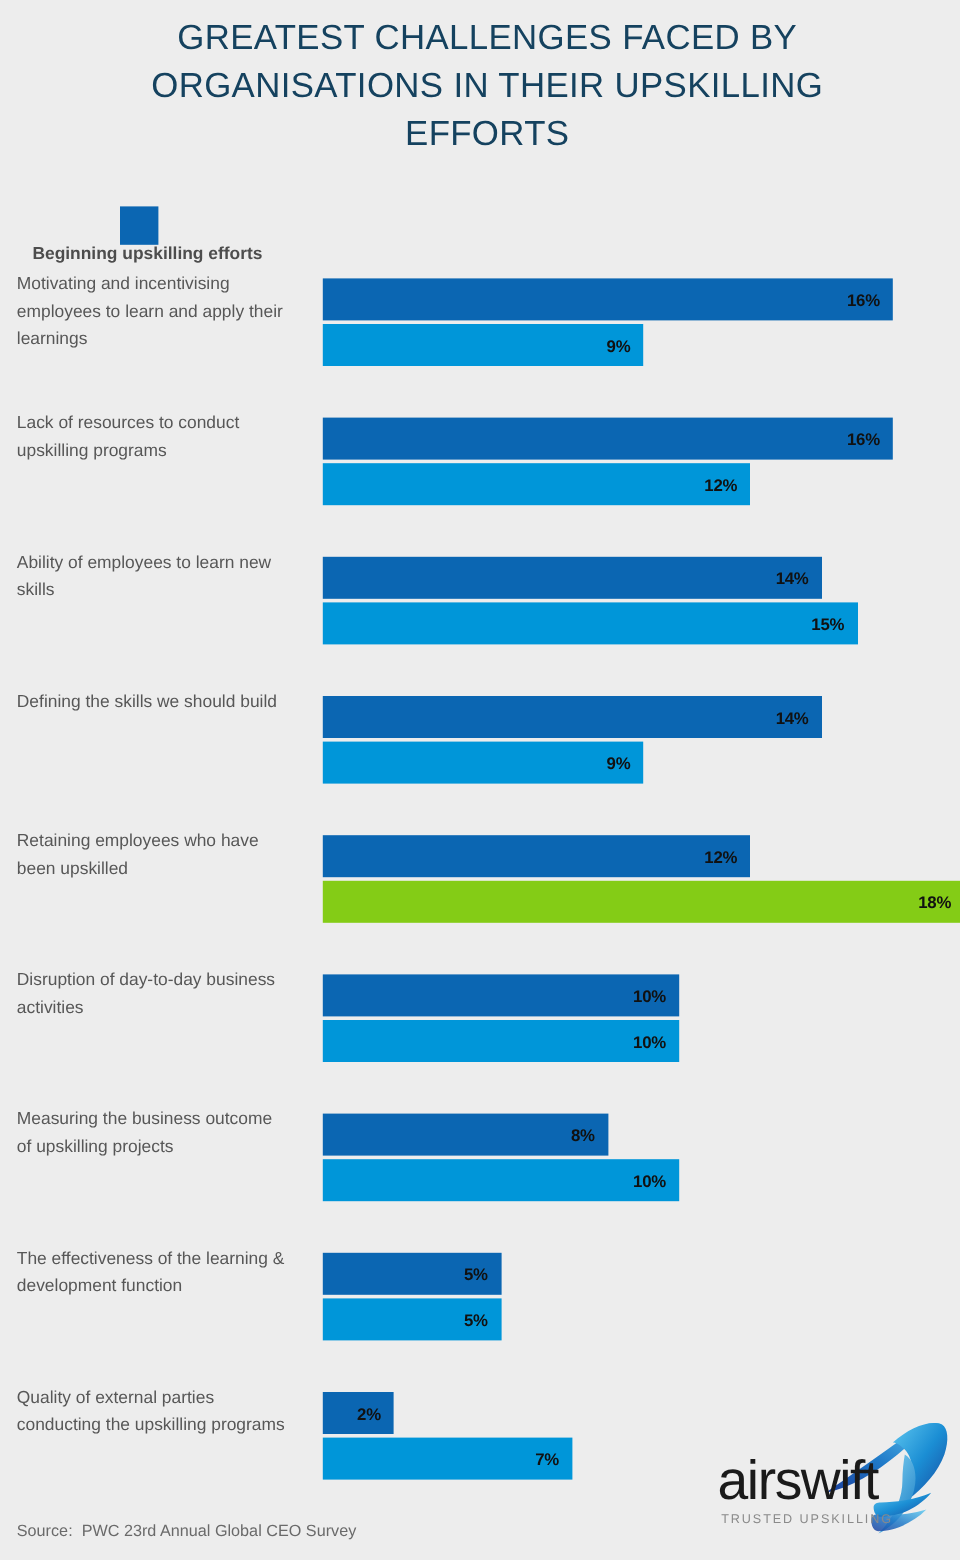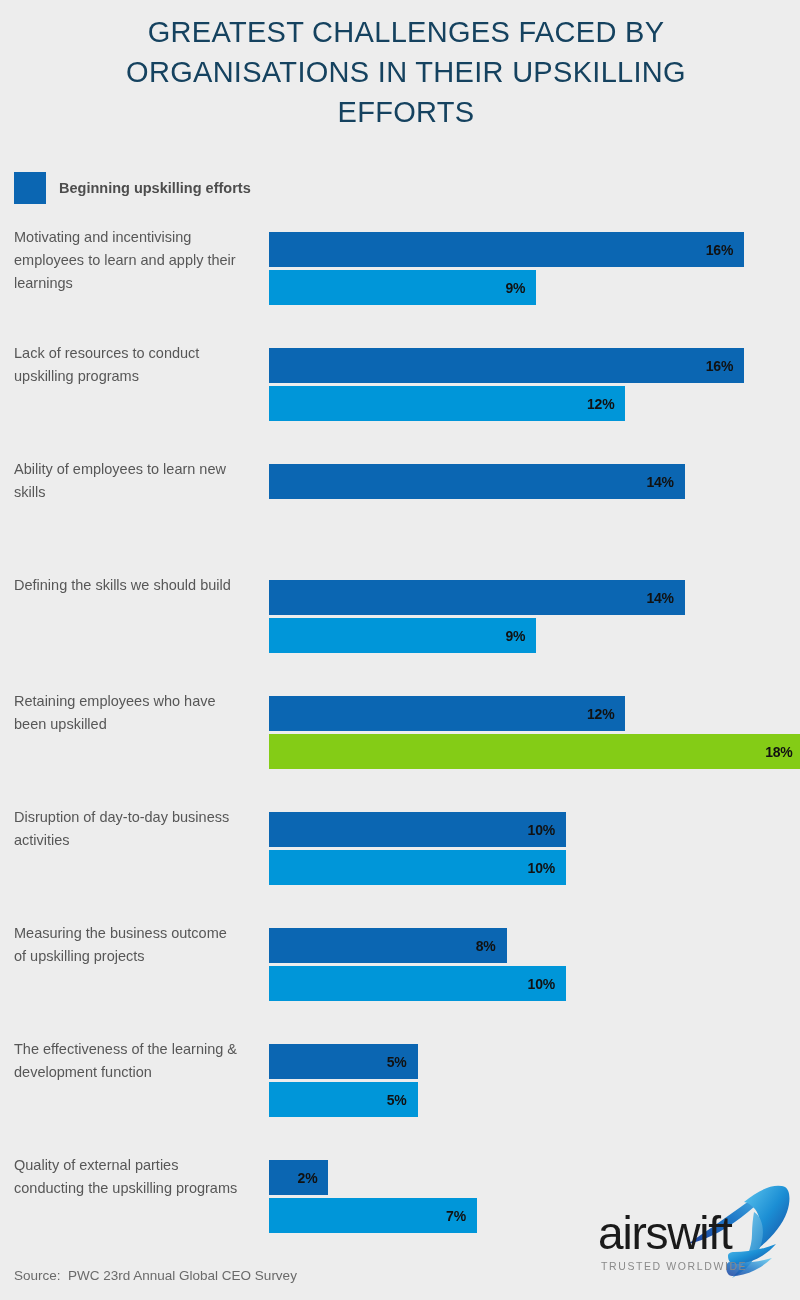--- a/index.html
+++ b/index.html
@@ -36,21 +36,21 @@
     width: 772px;
     height: 32px;
   }
   .legend-item {
     position: absolute;
     top: 0;
     display: flex;
     align-items: center;
     height: 32px;
   }
-  .legend-item.first  { left: 0px; }
+  .legend-item.first  { left: 0px; flex-direction: column; }
   .legend-item.second { left: 318px; }
   .legend-swatch {
     width: 32px;
     height: 32px;
     flex: 0 0 32px;
   }
   .legend-label {
     margin-left: 13px;
     font-size: 14.5px;
     color: #4d4d4d;
@@ -185,20 +185,23 @@
         <div class="bar light" style="width: 356.4px; background: rgb(0, 150, 217);">
           <span class="bar-value">12%</span>
         </div>
       </div>
     </div>
     <div class="row">
       <div class="row-label">Ability of employees to learn new skills</div>
       <div class="bars">
         <div class="bar dark" style="width: 415.8px; background: rgb(11, 102, 178);">
           <span class="bar-value">14%</span>
+        </div>
+        <div class="bar light" style="width: 445.5px; background: rgb(0, 150, 217);">
+          <span class="bar-value">15%</span>
         </div>
       </div>
     </div>
     <div class="row">
       <div class="row-label">Defining the skills we should build</div>
       <div class="bars">
         <div class="bar dark" style="width: 415.8px; background: rgb(11, 102, 178);">
           <span class="bar-value">14%</span>
         </div>
         <div class="bar light" style="width: 267.3px; background: rgb(0, 150, 217);">
@@ -283,14 +286,14 @@
         <stop offset="1" stop-color="#1a7fc6"></stop>
       </linearGradient>
     </defs>
     <path d="M2 62 C22 48 48 30 70 14 C82 5 92 2 99 5 C88 8 76 18 62 30 C44 45 22 58 2 62 Z" fill="url(#gbird1)"></path>
     <path d="M58 20 C72 8 88 1 99 5 C104 8 105 18 101 30 C96 44 84 58 70 68 C76 52 76 34 68 26 C64 22 61 20 58 20 Z" fill="url(#gbird2)"></path>
     <path d="M68 30 C78 36 80 54 72 70 C66 82 56 91 46 96 C58 84 66 68 66 52 C66 44 67 36 68 30 Z" fill="url(#gbird3)"></path>
     <path d="M48 70 C60 70 76 68 90 62 C80 74 64 82 48 82 C44 82 42 78 42 74 C42 71 45 70 48 70 Z" fill="url(#gbird2)"></path>
     <path d="M44 80 C56 82 72 80 86 76 C74 88 58 94 46 94 C42 94 40 89 40 85 C40 82 42 80 44 80 Z" fill="url(#gbird1)" opacity="0.85"></path>
   </svg>
   <div id="logo-wordmark">airswift</div>
-  <div id="logo-tagline">TRUSTED WORLDWIDE</div>
+  <div id="logo-tagline">TRUSTED UPSKILLING</div>
 </div>
 
 </body></html>

